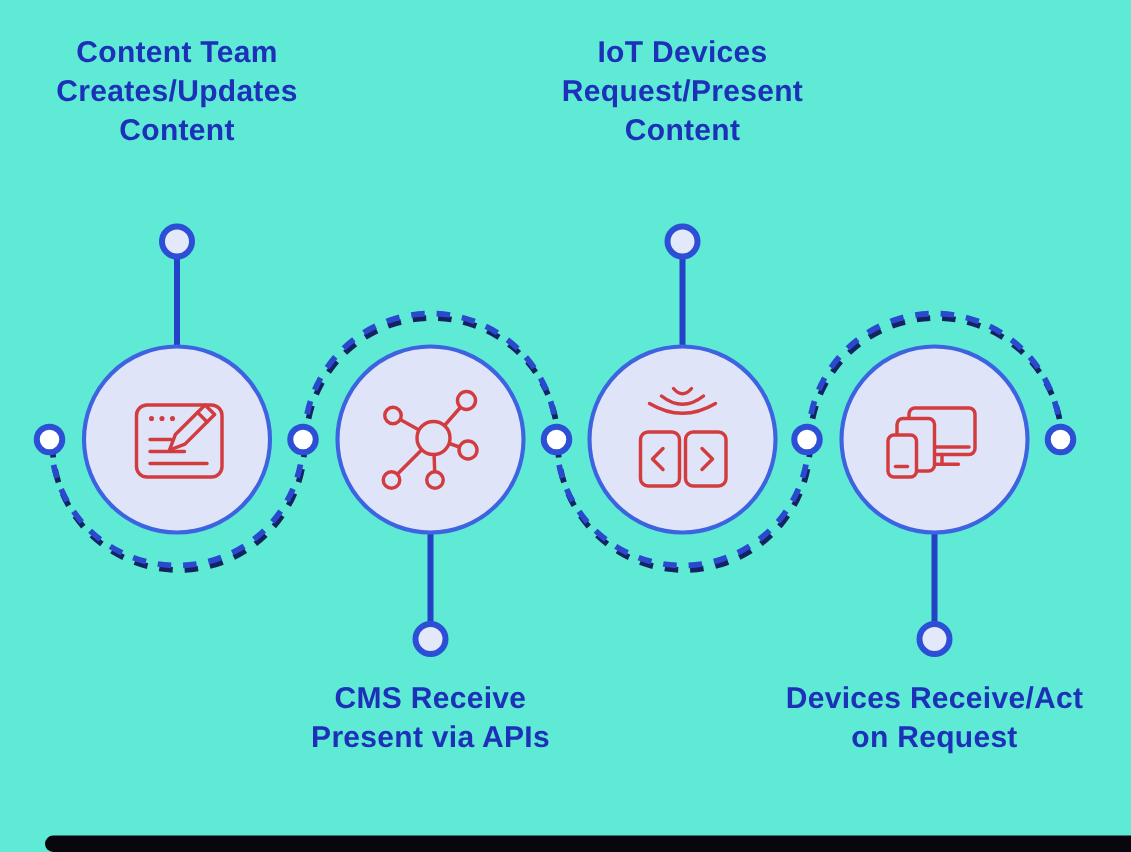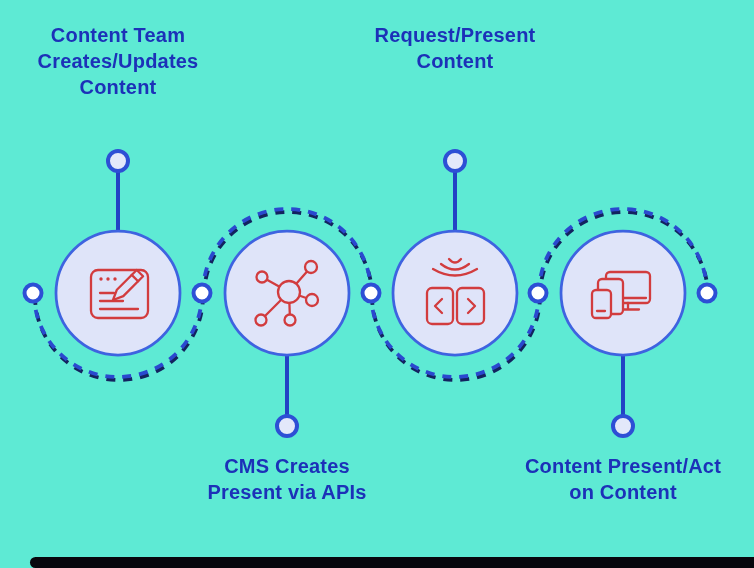--- a/index.html
+++ b/index.html
@@ -133,28 +133,29 @@
     </g>
   </svg>
 
   <div class="step-label top-label" style="left:-2px">
     <div>Content Team</div>
     <div>Creates/Updates</div>
     <div>Content</div>
   </div>
 
   <div class="step-label top-label" style="left:335px">
+    <div>IoT Devices</div>
     <div>Request/Present</div>
     <div>Content</div>
   </div>
 
   <div class="step-label bottom-label" style="left:167px">
-    <div>CMS Creates</div>
+    <div>CMS Receive</div>
     <div>Present via APIs</div>
   </div>
 
   <div class="step-label bottom-label" style="left:503px">
-    <div>Content Present/Act</div>
-    <div>on Content</div>
+    <div>Devices Receive/Act</div>
+    <div>on Request</div>
   </div>
 
   <div class="bottom-bar"></div>
 </div>
 
 </body></html>

